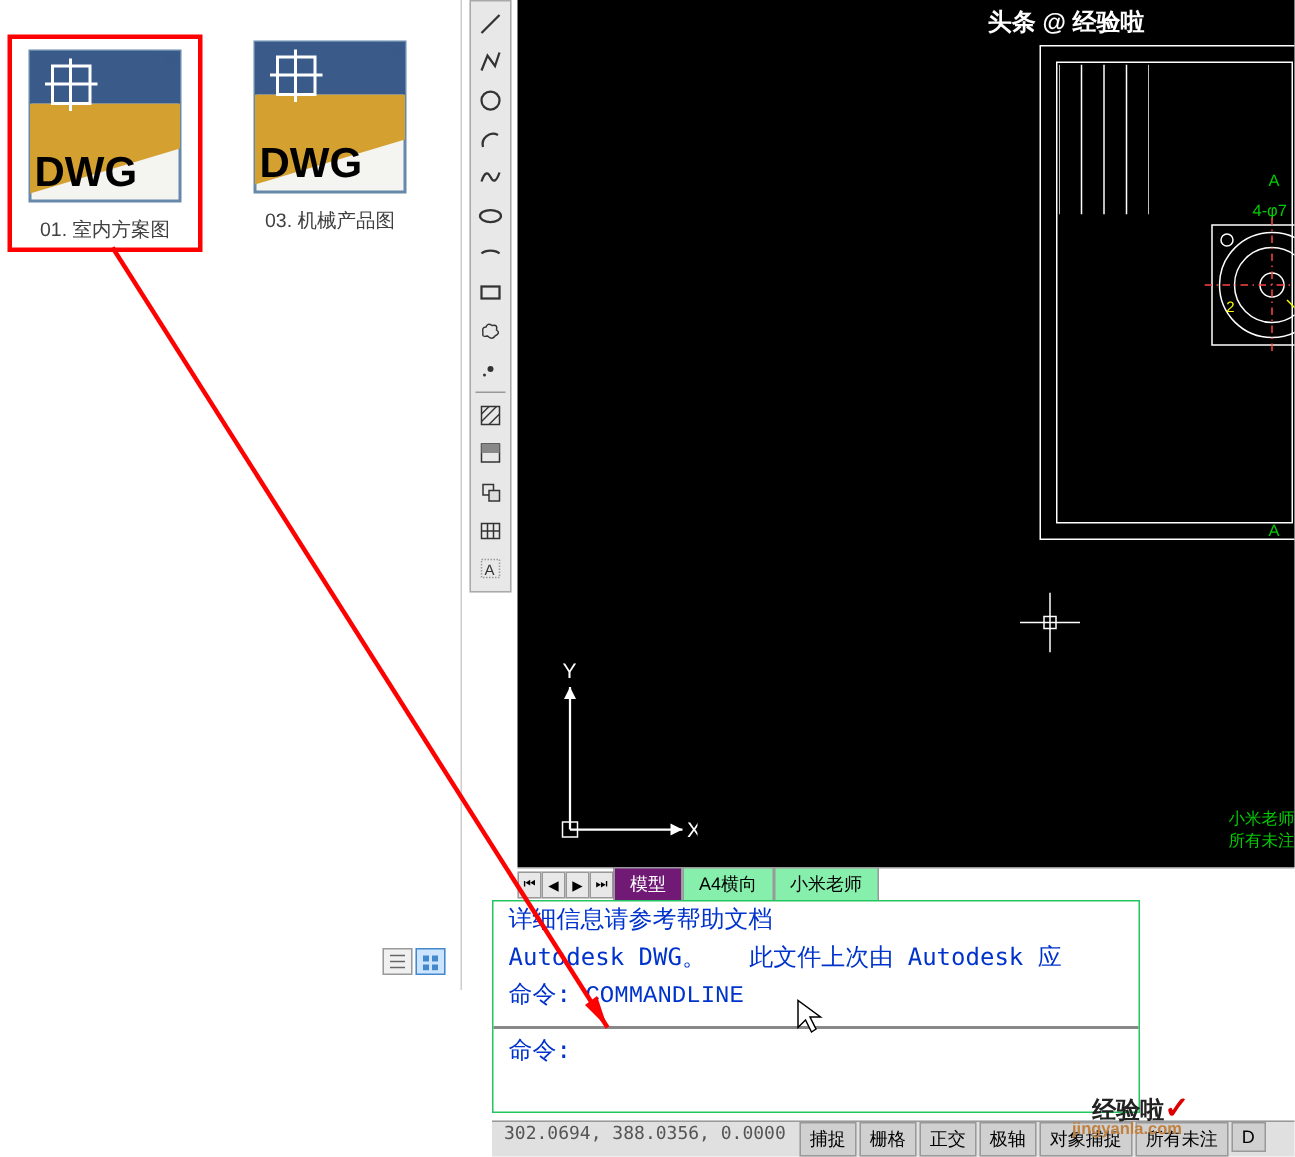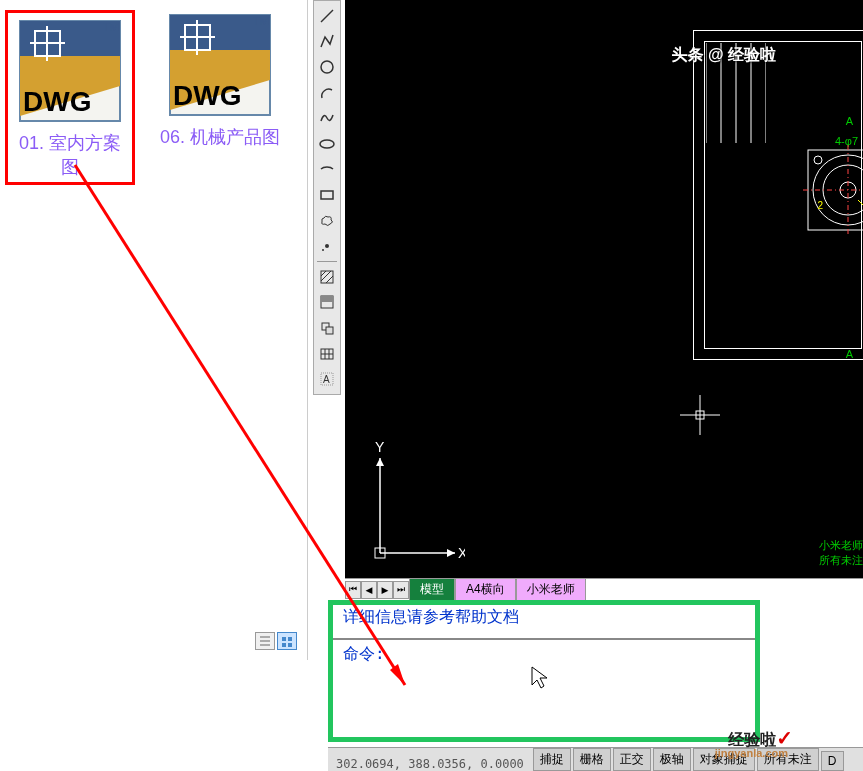--- a/index.html
+++ b/index.html
@@ -1,24 +1,24 @@
 <!DOCTYPE html>
 <html><head>
   <meta charset="utf-8">
   <style>
     * { margin: 0; padding: 0; box-sizing: border-box; }
     body { font-family: "Microsoft YaHei", Arial, sans-serif; font-size: 12px; background: #fff; width: 863px; height: 771px; overflow: hidden; position: relative; }
     
     .left-panel { position: absolute; left: 0; top: 0; width: 308px; height: 660px; background: #fff; border-right: 1px solid #ccc; }
-    .file-area { padding: 10px 5px; display: flex; gap: 20px; }
+    .file-area { padding: 10px 5px; display: flex; gap: 20px; margin-top: 13px; }
     .file-item { width: 130px; text-align: center; cursor: pointer; }
     .file-item.selected { border: 3px solid #ff0000; padding: 3px; }
     .dwg-icon { width: 110px; height: 110px; margin: 0 auto 5px; position: relative; }
     .dwg-icon svg { width: 100%; height: 100%; }
-    .file-label { font-size: 18px; color: #8b5cf6; margin-top: 2px; }
+    .file-label { font-size: 13px; color: #404040; margin-top: 2px; }
     
     .view-toggle { position: absolute; bottom: 10px; right: 10px; display: flex; gap: 2px; }
     .view-btn { width: 20px; height: 18px; border: 1px solid #999; background: #f0f0f0; cursor: pointer; display: flex; align-items: center; justify-content: center; }
     .view-btn.active { background: #cce4ff; border-color: #4488cc; }
     
     .toolbar { position: absolute; left: 313px; top: 0; width: 28px; height: 395px; background: #e8e8e8; border: 1px solid #aaa; display: flex; flex-direction: column; padding: 2px 0; }
     .tool-btn { width: 24px; height: 24px; margin: 1px auto; background: #e8e8e8; border: none; cursor: pointer; display: flex; align-items: center; justify-content: center; }
     .tool-separator { height: 1px; background: #999; margin: 2px 3px; }
     
     .drawing-area { position: absolute; left: 345px; top: 0; width: 518px; height: 578px; background: #000; overflow: hidden; }
@@ -32,36 +32,36 @@
     .ucs-icon { position: absolute; left: 20px; bottom: 10px; width: 100px; height: 130px; }
     .ucs-icon line { stroke: #fff; stroke-width: 1.5; }
     .ucs-icon text { fill: #fff; font-size: 14px; }
     
     .crosshair { position: absolute; left: 335px; top: 395px; width: 40px; height: 40px; pointer-events: none; }
     .crosshair line { stroke: #fff; stroke-width: 1; }
     
     .sheet-tabs { position: absolute; left: 345px; top: 578px; width: 518px; height: 22px; background: #fff; display: flex; align-items: center; border-top: 1px solid #999; }
     .tab-nav { display: flex; }
     .tab-nav-btn { width: 16px; height: 18px; background: #e8e8e8; border: 1px solid #999; cursor: pointer; font-size: 9px; display: flex; align-items: center; justify-content: center; }
-    .sheet-tab { padding: 2px 10px; background: #f0abfc; border: 1px solid #999; cursor: pointer; font-size: 12px; }
-    .sheet-tab.active { background: #15803d; color: #fff; }
-    
-    .command-area { position: absolute; left: 328px; top: 600px; width: 432px; height: 142px; background: #fff; border: 5px solid #22c55e; }
+    .sheet-tab { padding: 2px 10px; background: #86efac; border: 1px solid #999; cursor: pointer; font-size: 12px; }
+    .sheet-tab.active { background: #701a75; color: #fff; }
+    
+    .command-area { position: absolute; left: 328px; top: 600px; width: 432px; height: 142px; background: #fff; border: 1px solid #22c55e; }
     .cmd-line { padding: 2px 10px; font-family: "SimSun", monospace; font-size: 16px; }
     .cmd-blue { color: #0033cc; }
     .cmd-mono { font-family: "Courier New", monospace; }
     .cmd-input-line { border-top: 2px solid #888; padding: 4px 10px; margin-top: 8px; }
     
-    .status-bar { position: absolute; left: 328px; bottom: 0; width: 535px; height: 24px; background: #e0e0e0; border-top: 1px solid #999; display: flex; align-items: flex-end; font-size: 12px; }
+    .status-bar { position: absolute; left: 328px; bottom: 0; width: 535px; height: 24px; background: #e0e0e0; border-top: 1px solid #999; display: flex; align-items: flex-start; font-size: 12px; }
     .coords { padding: 0 8px; color: #555; font-family: monospace; }
     .status-btn { padding: 2px 6px; border: 1px solid #999; background: #d0d0d0; margin: 0 1px; cursor: pointer; font-size: 12px; }
     
     .red-arrow { position: absolute; left: 70px; top: 160px; width: 350px; height: 540px; pointer-events: none; z-index: 100; }
     
-    .watermark-top { position: absolute; top: 5px; right: 87px; color: #fff; font-size: 16px; font-weight: bold; z-index: 50; text-shadow: 1px 1px 2px rgba(0,0,0,0.8); margin-top: 40px; }
+    .watermark-top { position: absolute; top: 5px; right: 100px; color: #fff; font-size: 16px; font-weight: bold; z-index: 50; text-shadow: 1px 1px 2px rgba(0,0,0,0.8); }
     .watermark-bottom { position: absolute; bottom: 20px; right: 70px; z-index: 200; color: #222; font-size: 16px; font-weight: bold; }
     .watermark-bottom .red-check { color: #dd0000; font-size: 20px; }
     .watermark-url { position: absolute; bottom: 12px; right: 75px; z-index: 200; color: #c08040; font-size: 11px; font-weight: bold; }
     
     .cursor-icon { position: absolute; left: 530px; top: 665px; z-index: 150; }
   </style>
 </head>
 <body>
 
 <div class="left-panel">
@@ -87,21 +87,21 @@
           <rect x="5" y="5" width="100" height="100" fill="#f4f4f0" stroke="#6688aa" stroke-width="2"></rect>
           <polygon points="5,40 105,40 105,70 5,100" fill="#d4a030"></polygon>
           <polygon points="5,5 105,5 105,40 5,40" fill="#3a5a8a"></polygon>
           <rect x="20" y="15" width="25" height="25" fill="none" stroke="#fff" stroke-width="2"></rect>
           <line x1="32" y1="10" x2="32" y2="45" stroke="#fff" stroke-width="2"></line>
           <line x1="15" y1="27" x2="50" y2="27" stroke="#fff" stroke-width="2"></line>
           <text x="8" y="95" font-size="28" font-weight="bold" fill="#000">DWG</text>
           <text x="88" y="15" font-size="11" fill="#3a5a8a">TM</text>
         </svg>
       </div>
-      <div class="file-label">06. 机械产品图</div>
+      <div class="file-label">03. 机械产品图</div>
     </div>
   </div>
   <div class="view-toggle">
     <div class="view-btn">
       <svg width="14" height="12">
           <line x1="2" y1="2" x2="12" y2="2" stroke="#666"></line>
           <line x1="2" y1="6" x2="12" y2="6" stroke="#666"></line>
           <line x1="2" y1="10" x2="12" y2="10" stroke="#666"></line>
         </svg>
     </div>
@@ -266,20 +266,27 @@
     <div class="tab-nav-btn">▶</div>
     <div class="tab-nav-btn">⏭</div>
   </div>
   <div class="sheet-tab active">模型</div>
   <div class="sheet-tab">A4横向</div>
   <div class="sheet-tab">小米老师</div>
 </div>
 
 <div class="command-area">
   <div class="cmd-line cmd-blue">详细信息请参考帮助文档</div>
+  <div class="cmd-line cmd-blue">
+    <span>Autodesk DWG。</span>&nbsp;&nbsp;&nbsp;<span>此文件上次由 Autodesk 应</span>
+  </div>
+  <div class="cmd-line">
+    <span class="cmd-blue">命令:</span>
+    <span class="cmd-mono cmd-blue">COMMANDLINE</span>
+  </div>
   <div class="cmd-line cmd-input-line">
     <span class="cmd-blue">命令:</span>
   </div>
 </div>
 
 <div class="status-bar">
   <div class="coords">302.0694, 388.0356, 0.0000</div>
   <div class="status-btn">捕捉</div>
   <div class="status-btn">栅格</div>
   <div class="status-btn">正交</div>

